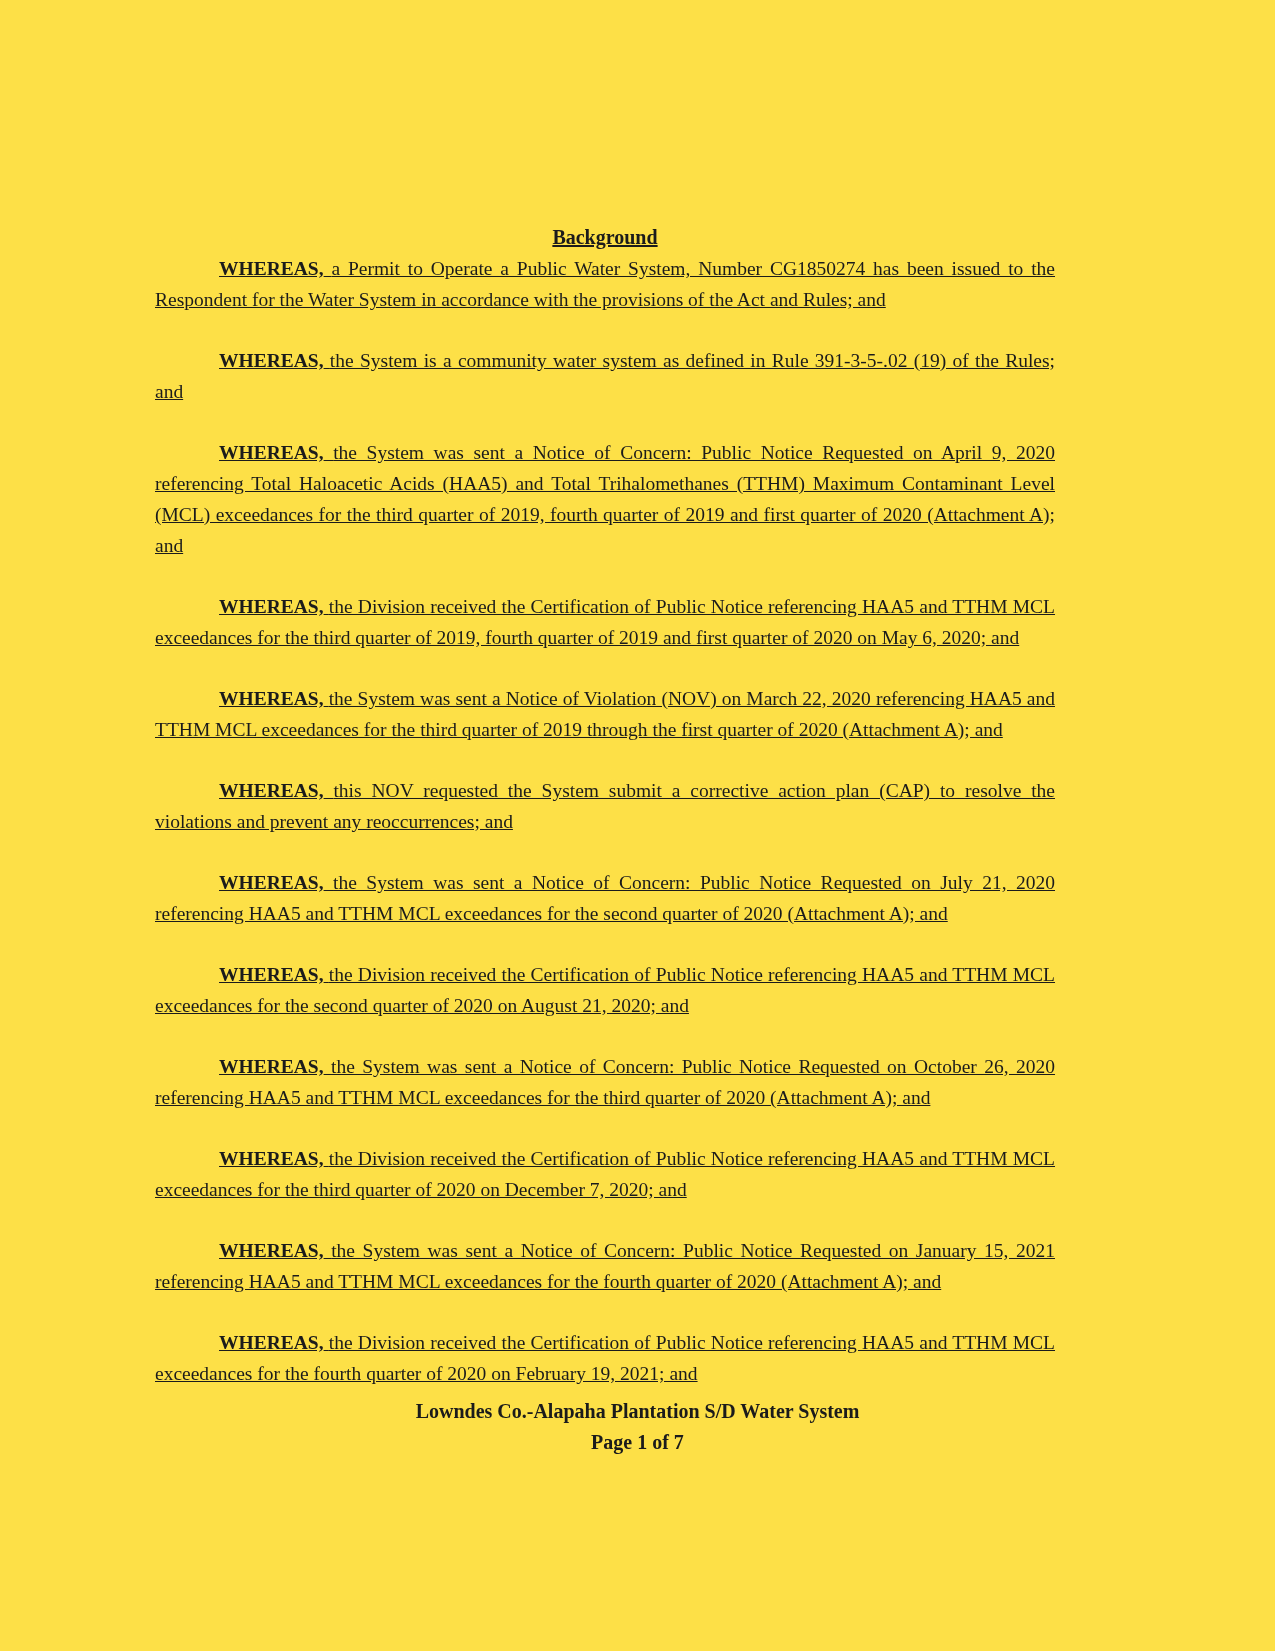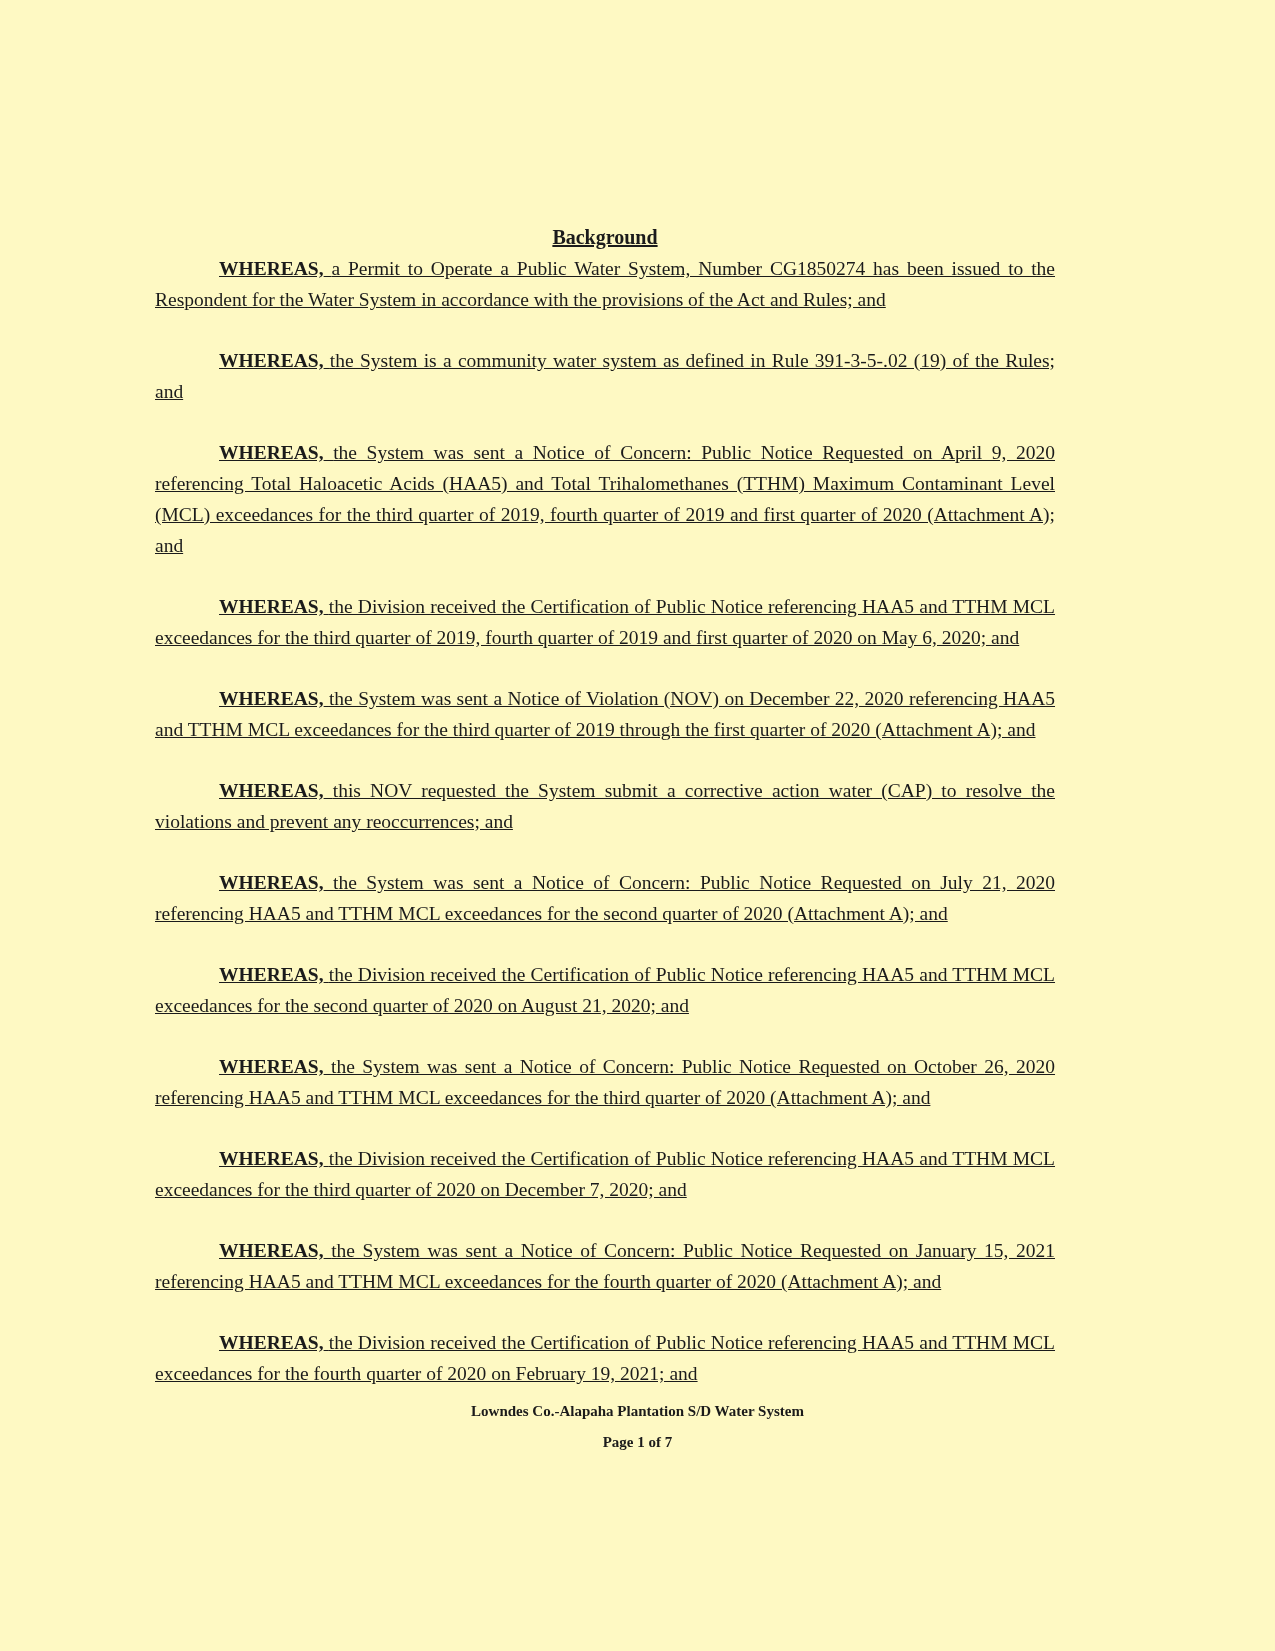--- a/index.html
+++ b/index.html
@@ -4,21 +4,21 @@
 <style>
   html, body {
     margin: 0;
     padding: 0;
     background: #ffffff;
   }
   .page {
     position: relative;
     width: 1275px;
     height: 1651px;
-    background: #fef9c3;
+    background: #fde047;
     overflow: hidden;
     font-family: "Liberation Serif", serif;
     color: #1b1b1b;
   }
   .content {
     position: absolute;
     left: 155px;
     top: 222px;
     width: 900px;
   }
@@ -41,44 +41,44 @@
   .para .lead {
     font-weight: bold;
   }
   .footer {
     position: absolute;
     left: 0;
     top: 1396px;
     width: 1275px;
     text-align: center;
     font-weight: bold;
-    font-size: 15px;
+    font-size: 20px;
     line-height: 31px;
   }
 </style>
 </head>
 <body>
 
 <div class="page">
 
   <div class="content">
     <h1 class="doc-title">Background</h1>
 
     <div>
   <p class="para"><span class="lead">WHEREAS,</span> <span class="ptext">a Permit to Operate a Public Water System, Number CG1850274 has been issued to the Respondent for the Water System in accordance with the provisions of the Act and Rules; and</span></p>
 
   <p class="para"><span class="lead">WHEREAS,</span> <span class="ptext">the System is a community water system as defined in Rule 391-3-5-.02 (19) of the Rules; and</span></p>
 
   <p class="para"><span class="lead">WHEREAS,</span> <span class="ptext">the System was sent a Notice of Concern: Public Notice Requested on April 9, 2020 referencing Total Haloacetic Acids (HAA5) and Total Trihalomethanes (TTHM) Maximum Contaminant Level (MCL) exceedances for the third quarter of 2019, fourth quarter of 2019 and first quarter of 2020 (Attachment A); and</span></p>
 
   <p class="para"><span class="lead">WHEREAS,</span> <span class="ptext">the Division received the Certification of Public Notice referencing HAA5 and TTHM MCL exceedances for the third quarter of 2019, fourth quarter of 2019 and first quarter of 2020 on May 6, 2020; and</span></p>
 
-  <p class="para"><span class="lead">WHEREAS,</span> <span class="ptext">the System was sent a Notice of Violation (NOV) on December 22, 2020 referencing HAA5 and TTHM MCL exceedances for the third quarter of 2019 through the first quarter of 2020 (Attachment A); and</span></p>
+  <p class="para"><span class="lead">WHEREAS,</span> <span class="ptext">the System was sent a Notice of Violation (NOV) on March 22, 2020 referencing HAA5 and TTHM MCL exceedances for the third quarter of 2019 through the first quarter of 2020 (Attachment A); and</span></p>
 
-  <p class="para"><span class="lead">WHEREAS,</span> <span class="ptext">this NOV requested the System submit a corrective action water (CAP) to resolve the violations and prevent any reoccurrences; and</span></p>
+  <p class="para"><span class="lead">WHEREAS,</span> <span class="ptext">this NOV requested the System submit a corrective action plan (CAP) to resolve the violations and prevent any reoccurrences; and</span></p>
 
 
   <p class="para"><span class="lead">WHEREAS,</span> <span class="ptext">the System was sent a Notice of Concern: Public Notice Requested on July 21, 2020 referencing HAA5 and TTHM MCL exceedances for the second quarter of 2020 (Attachment A); and</span></p>
 
   <p class="para"><span class="lead">WHEREAS,</span> <span class="ptext">the Division received the Certification of Public Notice referencing HAA5 and TTHM MCL exceedances for the second quarter of 2020 on August 21, 2020; and</span></p>
 
   <p class="para"><span class="lead">WHEREAS,</span> <span class="ptext">the System was sent a Notice of Concern: Public Notice Requested on October 26, 2020 referencing HAA5 and TTHM MCL exceedances for the third quarter of 2020 (Attachment A); and</span></p>
 
   <p class="para"><span class="lead">WHEREAS,</span> <span class="ptext">the Division received the Certification of Public Notice referencing HAA5 and TTHM MCL exceedances for the third quarter of 2020 on December 7, 2020; and</span></p>
 

